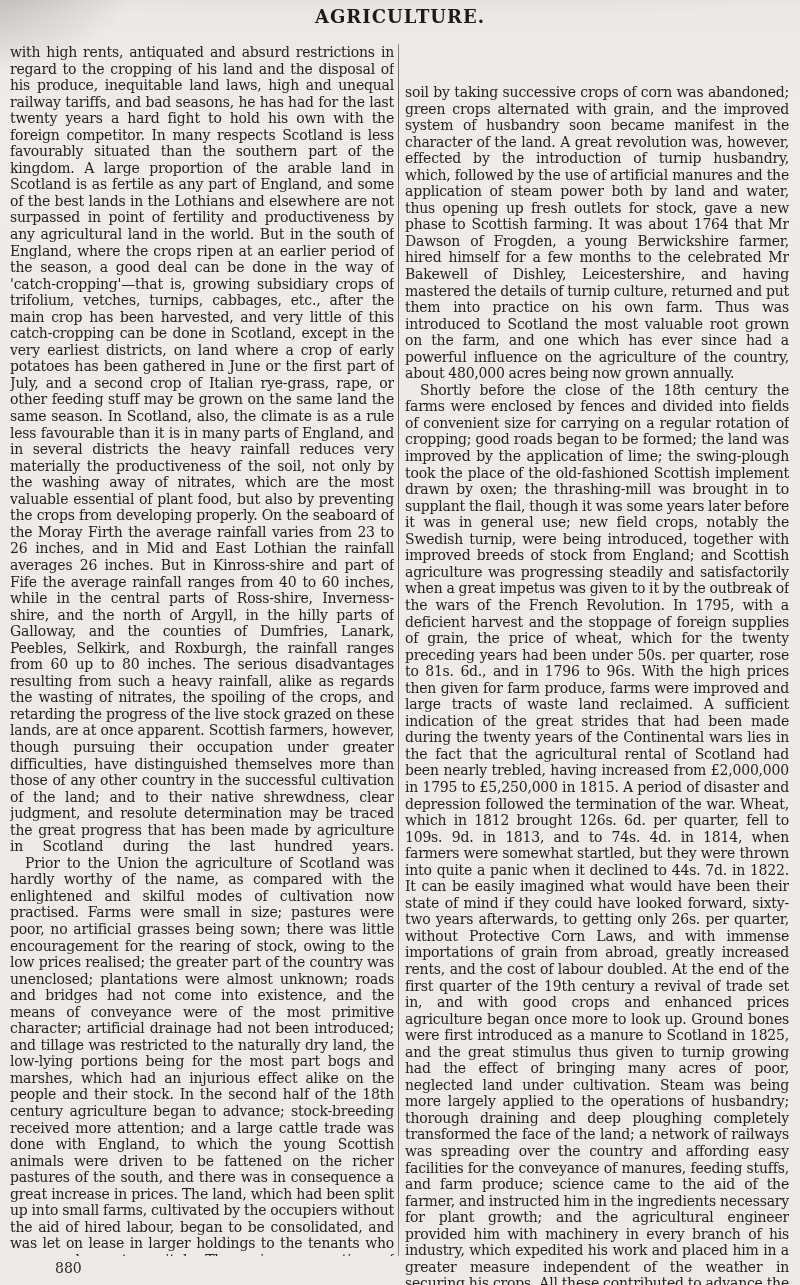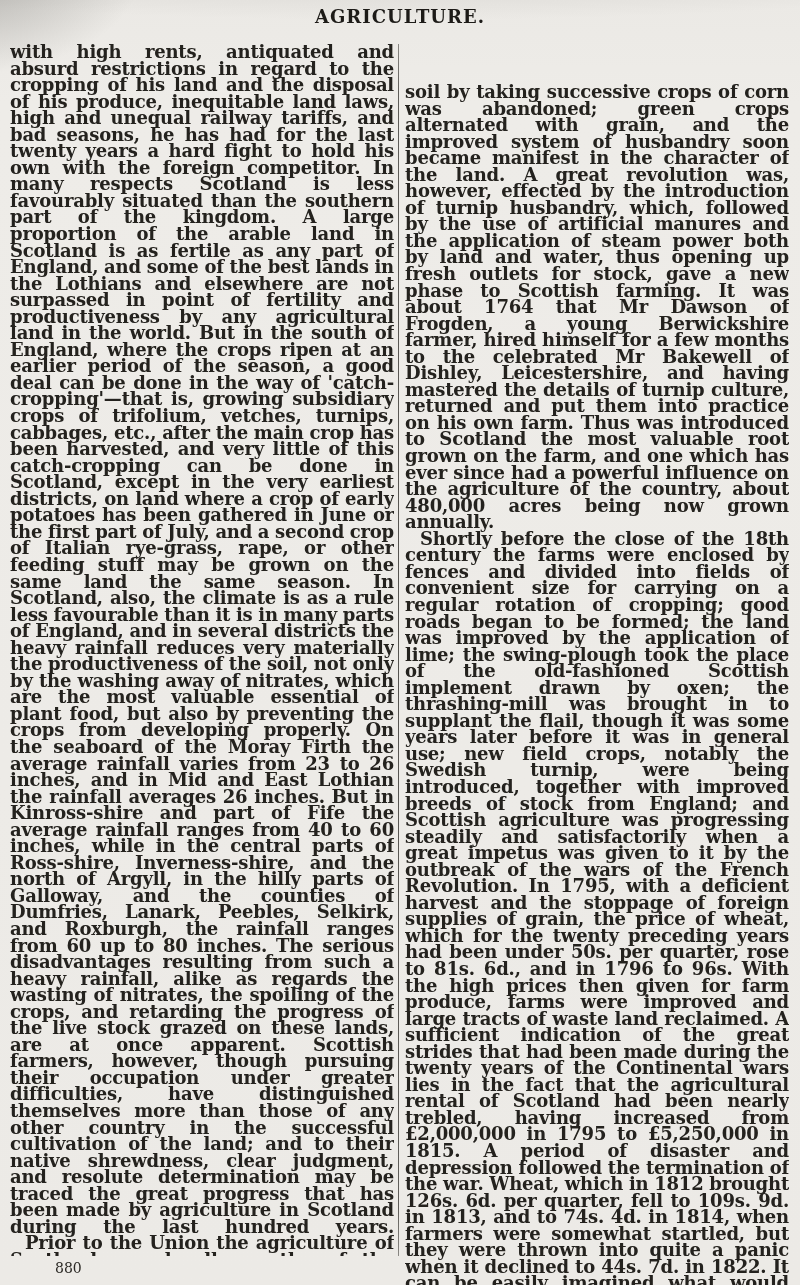--- a/index.html
+++ b/index.html
@@ -39,26 +39,25 @@
     top: 44px;
     left: 10px;
     width: 780px;
     display: flex;
   }
   .col {
     width: 384px;
     height: 1212px;
     overflow: hidden;
     text-align: justify;
-    font-size: 18px;
+    font-size: 14px;
     line-height: 16.55px;
     letter-spacing: -0.2px;
     word-spacing: -0.4px;
     color: #24221e;
-    font-weight: bold;
   }
   .col-left { margin-right: 0; }
   .col-right { margin-left: 11px; margin-top: 40px; }
   .col p {
     margin: 0;
     padding: 0;
   }
   .col p.indent { text-indent: 15px; }
   .col p.cont { text-align-last: justify; }
   .col-rule {

